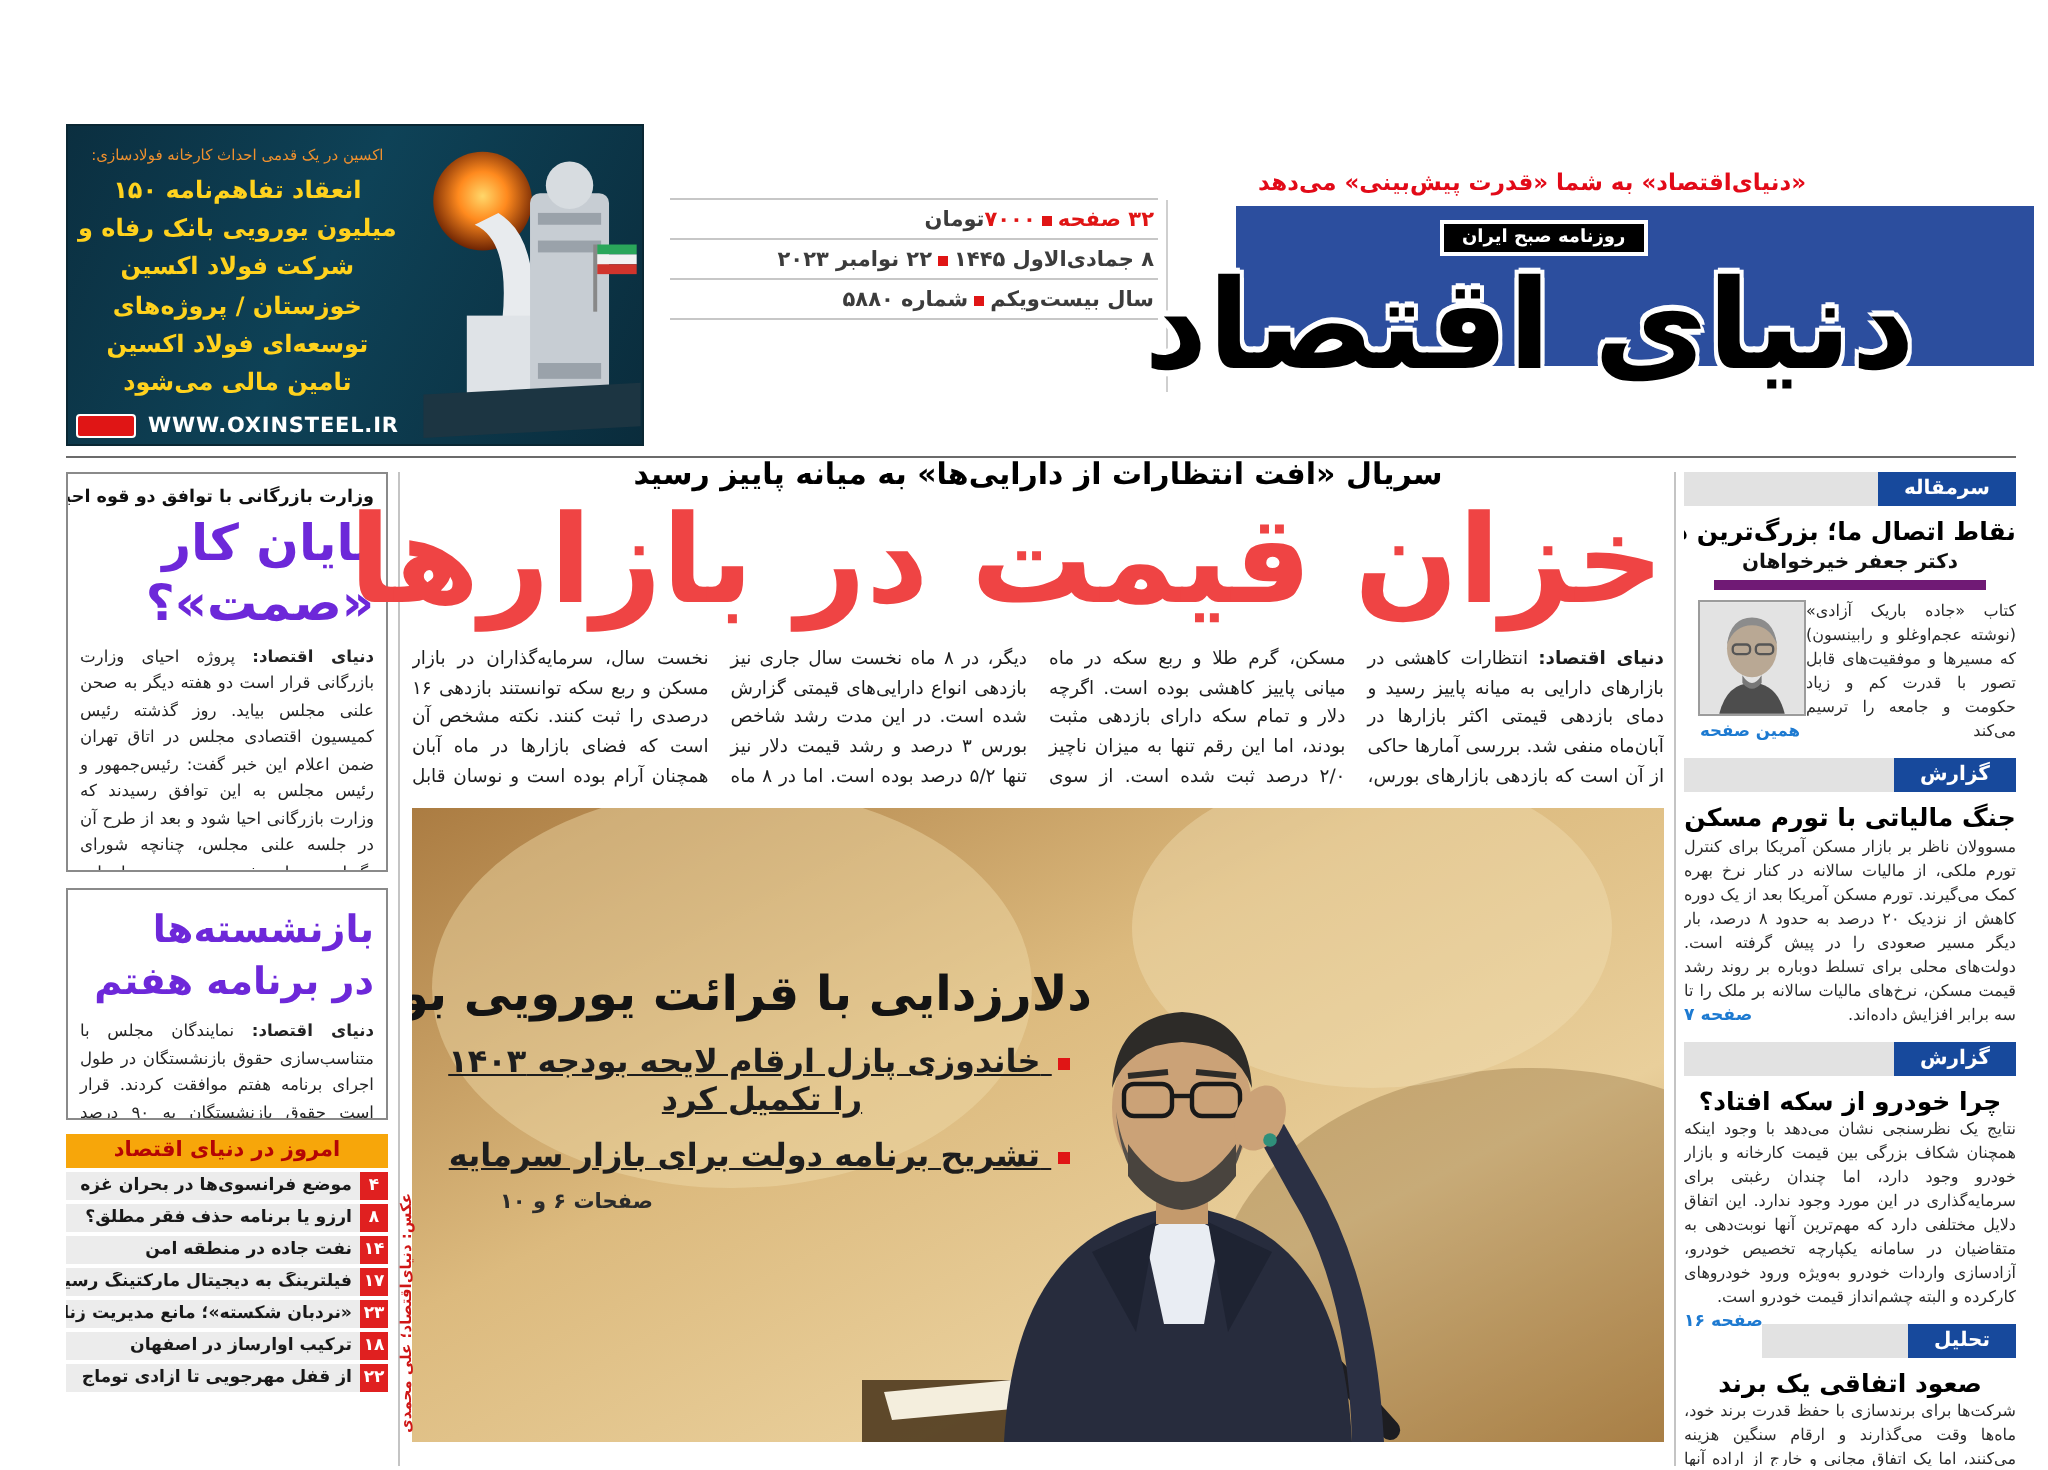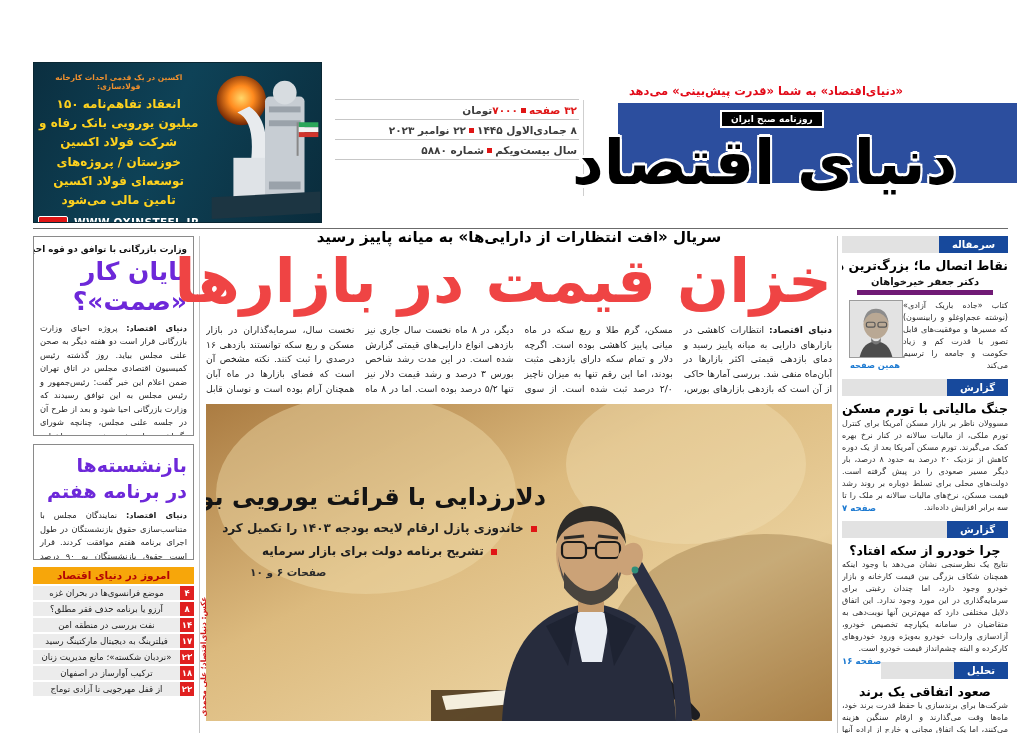--- a/index.html
+++ b/index.html
@@ -12,21 +12,21 @@
   .blue-ref { color:#1d7ad1; font-weight:bold; }
 
   
   #ad {
     position:absolute; left:33px; top:62px; width:289px; height:161px;
     background:linear-gradient(115deg,#0b2f40 0%,#0e4257 45%,#0a2c3c 100%);
     display:flex; flex-direction:row-reverse; overflow:hidden; border:1px solid #0a2733;
   }
   #ad .ad-art { width:118px; height:100%; flex:none; }
   #ad .ad-text { flex:1; padding:10px 8px 8px 4px; text-align:center; }
-  .ad-kicker { font-size:7.5px; font-weight:bold; color:#f0902e; margin-bottom:4px; }
+  .ad-kicker { font-size:7.5px; font-weight:normal; color:#f0902e; margin-bottom:4px; }
   .ad-head { font-size:12px; font-weight:bold; color:#ffd21e; line-height:1.6; }
   .ad-urlrow { margin-top:6px; display:flex; align-items:center; justify-content:center; gap:6px; direction:ltr; }
   .ad-badge { width:30px; height:12px; background:#e01515; border-radius:2px; border:1px solid #fff; flex:none; }
   .ad-url { font-size:10.5px; font-weight:bold; color:#fff; letter-spacing:.4px; }
 
   #dateblock { position:absolute; left:335px; top:99px; width:244px; }
   .drow {
     border-top:1px solid #c7c7c7; padding:4px 2px 3px; font-size:10.5px; font-weight:bold;
     color:#3c3c3c; display:flex; align-items:center; justify-content:flex-start; white-space:nowrap; overflow:hidden;
   }
@@ -59,37 +59,37 @@
   #lbox2 .bighead { font-size:19px; line-height:1.35; margin:1px 0 5px; }
   .lbox p { font-size:8.3px; line-height:1.62; text-align:justify; color:#242424; }
   .lbox p .lede { font-weight:bold; }
 
   #today { margin-top:7px; }
   #today-header { background:#f7a60a; color:#b40505; font-weight:bold; font-size:10.5px;
                   text-align:center; padding:2px 0 3px; }
   .trow { display:flex; align-items:center; margin-top:2px; background:#ececec; height:14px; }
   .trow .num { width:14px; height:14px; background:#e02020; color:#fff; font-size:8.5px; font-weight:bold;
                display:flex; align-items:center; justify-content:center; flex:none; }
-  .trow .lbl { flex:1; font-size:8.6px; font-weight:normal; color:#191919; padding:0 4px;
-               text-align:center; white-space:nowrap; overflow:hidden; }
+  .trow .lbl { flex:1; font-size:8.6px; font-weight:bold; color:#191919; padding:0 4px;
+               text-align:right; white-space:nowrap; overflow:hidden; }
 
   
   #main { position:absolute; left:206px; top:228px; width:626px; }
   #lead-kicker { text-align:center; font-size:15px; font-weight:bold; color:#000; height:22px; white-space:nowrap; }
   #lead-headline { text-align:center; font-size:61px; font-weight:bold; color:#ef4444;
                    height:66px; line-height:62px; white-space:nowrap; }
   #lead-body { margin-top:7px; height:76px; column-count:4; column-gap:11px;
                font-size:9.2px; line-height:1.6; text-align:justify; color:#1d1d1d; overflow:hidden; }
   #lead-body .lede { font-weight:bold; }
 
   #photo { position:relative; margin-top:5px; height:317px; overflow:hidden; background:#c9a05e; }
   #photo svg { position:absolute; inset:0; }
   #photo-overlay { position:absolute; left:10px; top:78px; width:330px; text-align:center; }
   #overlay-head { font-size:24px; font-weight:bold; color:#141414; line-height:1.25; white-space:nowrap; }
-  .overlay-bullet { margin-top:9px; font-size:12px; font-weight:bold; color:#1e1e1e; }
+  .overlay-bullet { margin-top:9px; font-size:16px; font-weight:bold; color:#1e1e1e;text-decoration:underline; }
   .overlay-bullet .sq { width:6px; height:6px; }
   #overlay-pages { margin-top:8px; font-size:10.5px; font-weight:bold; color:#2b2b2b; text-align:left; padding-left:34px; }
   #photo-credit { position:absolute; left:128px; top:652px; width:150px; text-align:center;
                   transform:rotate(-90deg); font-size:7.5px; font-weight:bold; color:#cf1717; }
 
   
   #sidebar { position:absolute; left:842px; top:236px; width:166px; height:497px; overflow:hidden; }
   .sec-label { display:flex; height:17px; margin-bottom:5px; }
   .sec-label .chip { background:#17499c; color:#fff; font-size:10px; font-weight:bold;
                      padding:0 13px; display:flex; align-items:center; flex:none; }
@@ -202,21 +202,21 @@
     <div class="trow">
       <span class="num">۴</span>
       <span class="lbl">موضع فرانسوی‌ها در بحران غزه</span>
     </div>
     <div class="trow">
       <span class="num">۸</span>
       <span class="lbl">آرزو یا برنامه حذف فقر مطلق؟</span>
     </div>
     <div class="trow">
       <span class="num">۱۴</span>
-      <span class="lbl">نفت بررسی در منطقه امن</span>
+      <span class="lbl">نفت جاده در منطقه امن</span>
     </div>
     <div class="trow">
       <span class="num">۱۷</span>
       <span class="lbl">فیلترینگ به دیجیتال مارکتینگ رسید</span>
     </div>
     <div class="trow">
       <span class="num">۲۳</span>
       <span class="lbl">«نردبان شکسته»؛ مانع مدیریت زنان</span>
     </div>
     <div class="trow">

